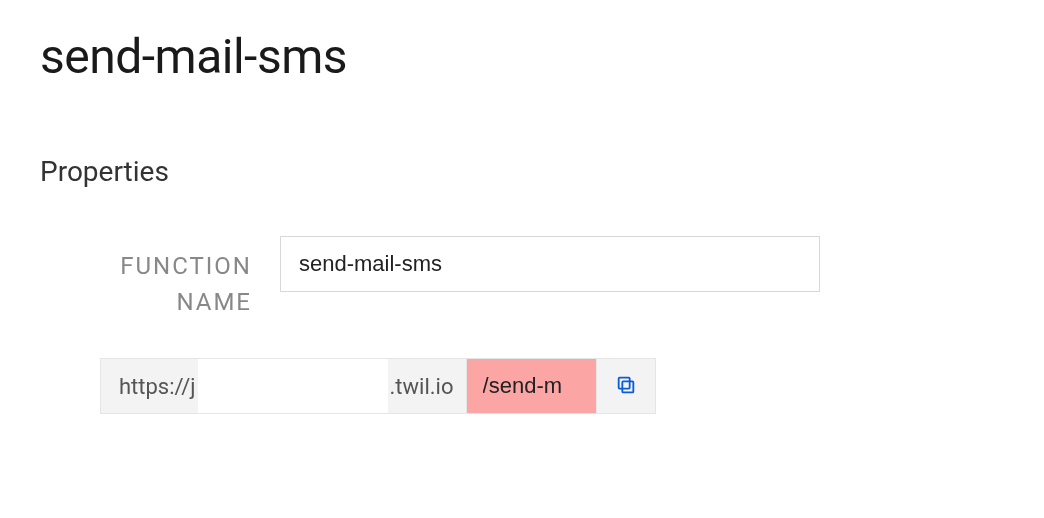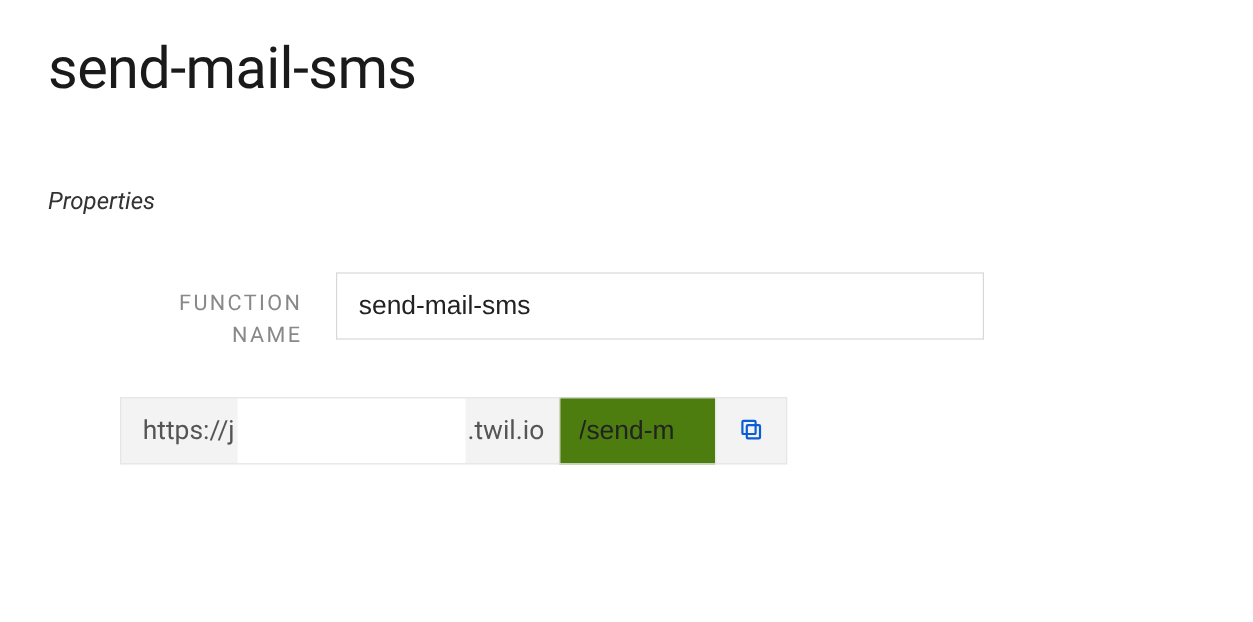--- a/index.html
+++ b/index.html
@@ -17,38 +17,37 @@
     }
     .page-title {
       font-size: 48px;
       font-weight: 400;
       color: #1a1a1a;
       margin-top: 8px;
       margin-bottom: 70px;
       letter-spacing: -0.5px;
     }
     .section-heading {
-      font-size: 20px;
+      font-size: 28px;
       font-weight: 400;
       color: #333;
       margin-bottom: 48px;
-      font-style: italic;
     }
     .field-row {
       display: flex;
       align-items: flex-start;
       margin-bottom: 38px;
       padding-left: 60px;
     }
     .field-label {
       width: 180px;
       text-align: right;
       padding-right: 28px;
       padding-top: 12px;
-      font-size: 18px;
+      font-size: 24px;
       letter-spacing: 2px;
       color: #888;
       line-height: 1.5;
     }
     .field-control {
       display: flex;
       align-items: stretch;
     }
     .text-input {
       width: 540px;
@@ -95,21 +94,21 @@
     }
     .path-input {
       width: 130px;
       height: 56px;
       padding: 12px 16px;
       font-size: 22px;
       color: #222;
       border: 1px solid #e5e5e5;
       border-left: 1px solid #e5e5e5;
       border-right: none;
-      background: #4d7c0f;
+      background: #fca5a5;
       outline: none;
       overflow: hidden;
       text-overflow: clip;
     }
     .copy-btn {
       width: 60px;
       height: 56px;
       display: flex;
       align-items: center;
       justify-content: center;

